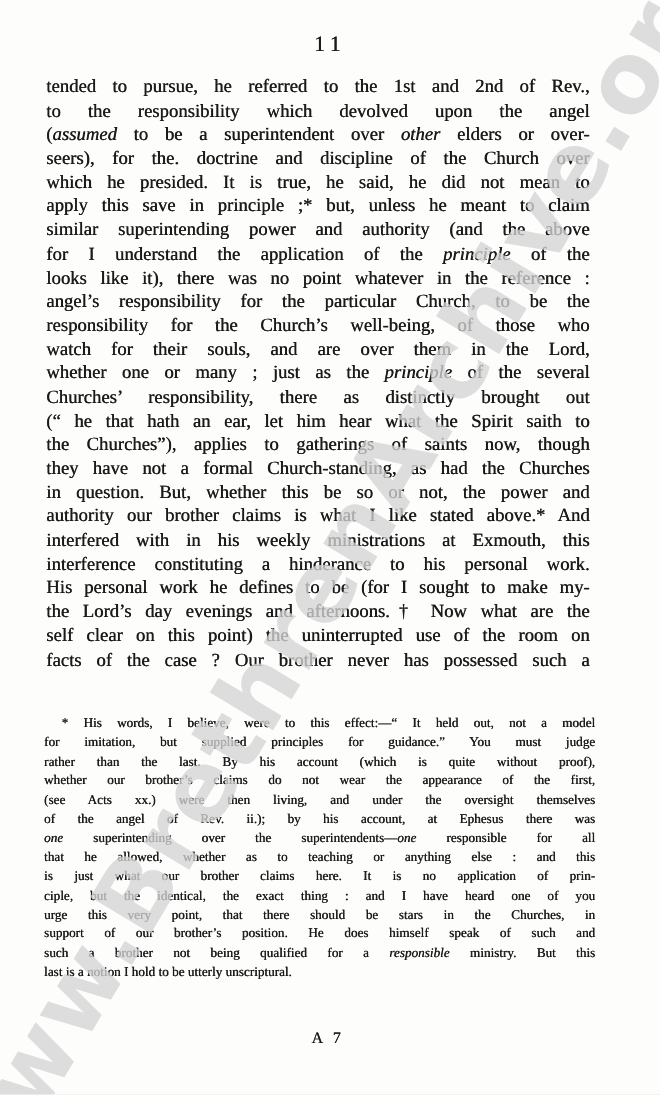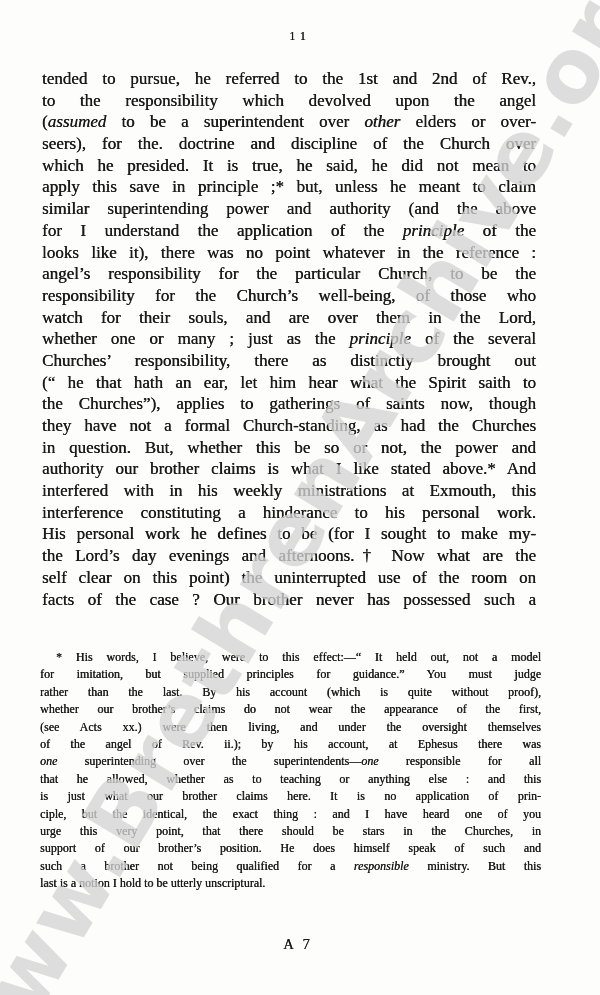--- a/index.html
+++ b/index.html
@@ -8,21 +8,21 @@
     width:600px; height:995px;
     margin:0 auto;
     background:#fdfdfc;
     overflow:hidden;
     font-family:"Liberation Serif","DejaVu Serif",serif;
     color:#1b1b1b;
   }
   .page-number {
     position:absolute; top:29px; left:0; right:0;
     text-align:center;
-    font-size:12px; letter-spacing:5px;
+    font-size:20px; letter-spacing:5px;
     text-shadow:0.3px 0 0 currentColor;
   }
   .body-text {
     position:absolute; left:42px; top:68px; width:494px;
     font-size:17px; line-height:21.68px;
     text-shadow:0.35px 0 0 currentColor;
   }
   .footnote {
     position:absolute; left:40px; top:649px; width:501px;
     font-size:12px; line-height:17.4px;

